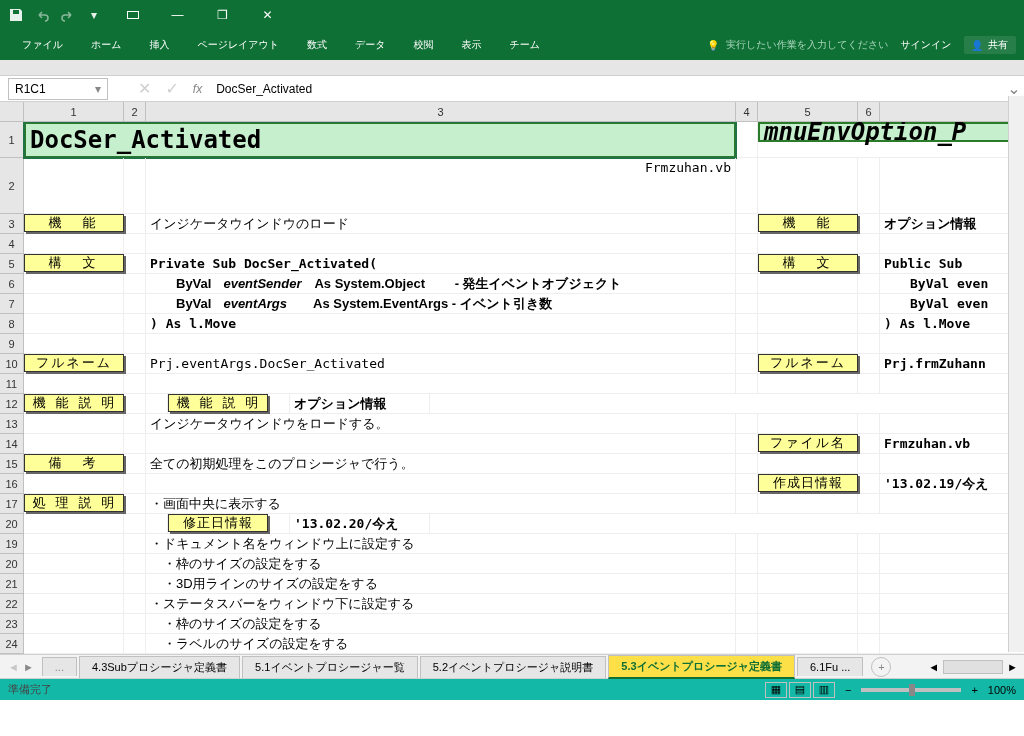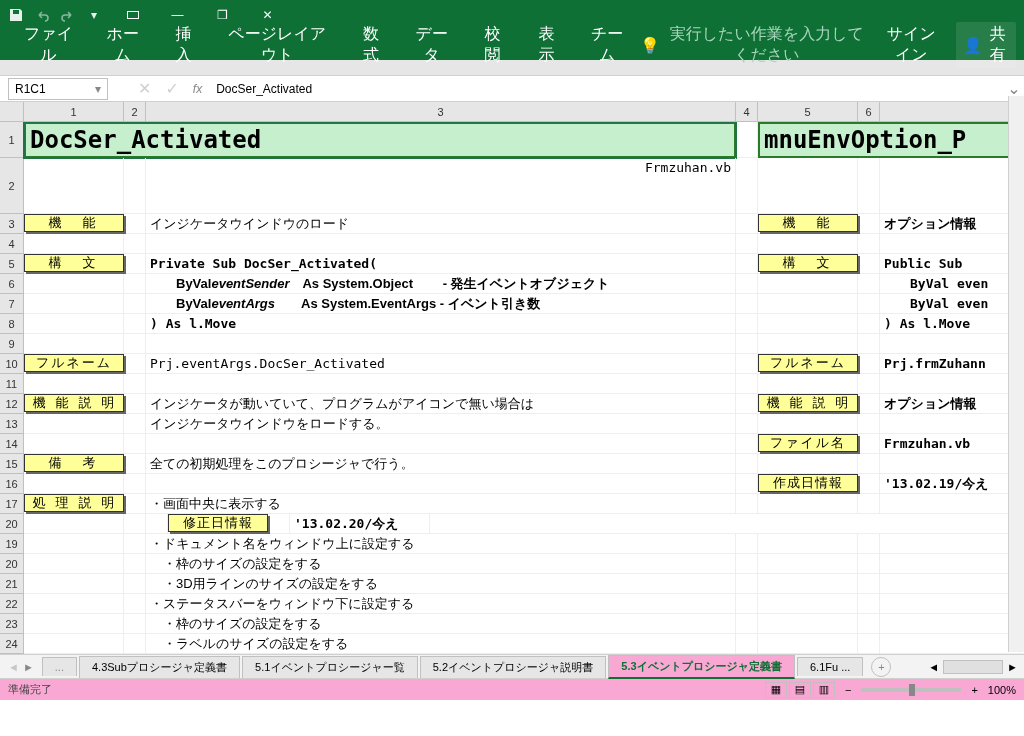--- a/index.html
+++ b/index.html
@@ -3,21 +3,21 @@
 <meta charset="utf-8">
 <style>
 * { margin: 0; padding: 0; box-sizing: border-box; font-family: "Meiryo UI", "MS PGothic", sans-serif; }
 body { width: 1024px; height: 736px; background: #fff; overflow: hidden; position: relative; }
 .titlebar { height: 30px; background: #0f7035; display: flex; align-items: center; color: #fff; font-size: 12px; }
 .qat { display: flex; align-items: center; padding: 0 8px; gap: 10px; }
 .qat-icon { width: 16px; height: 16px; display: flex; align-items: center; justify-content: center; opacity: 0.9; }
 .title-center { flex: 1; text-align: center; }
 .win-controls { display: flex; }
 .win-btn { width: 45px; height: 30px; display: flex; align-items: center; justify-content: center; }
-.ribbon-tabs { height: 30px; background: #0f7035; display: flex; align-items: center; padding-left: 8px; color: #fff; font-size: 16px; gap: 0; text-align: center; }
+.ribbon-tabs { height: 30px; background: #0f7035; display: flex; align-items: center; padding-left: 8px; color: #fff; font-size: 10px; gap: 0; text-align: center; }
 .ribbon-tab { padding: 0 14px; height: 100%; display: flex; align-items: center; cursor: pointer; }
 .ribbon-right { margin-left: auto; display: flex; align-items: center; padding-right: 8px; gap: 12px; }
 .tell-me { display: flex; align-items: center; gap: 6px; color: #a8d5bb; }
 .share-btn { display: flex; align-items: center; gap: 4px; background: rgba(255,255,255,0.1); padding: 2px 8px; border-radius: 2px; }
 .ribbon-body { height: 16px; background: #e6e6e6; border-bottom: 1px solid #d0d0d0; }
 .namebox-row { height: 26px; background: #fff; display: flex; align-items: center; border-bottom: 1px solid #d0d0d0; }
 .namebox { width: 100px; height: 22px; border: 1px solid #c0c0c0; margin-left: 8px; padding: 0 6px; font-size: 12px; display: flex; align-items: center; justify-content: space-between; }
 .fx-area { display: flex; align-items: center; margin-left: 30px; gap: 14px; color: #888; }
 .fx-icon { font-style: italic; font-size: 12px; }
 .formula-input { flex: 1; font-size: 12px; padding-left: 14px; color: #000; }
@@ -32,37 +32,37 @@
 .rowh.tall { height: 36px; }
 .rowh.tall2 { height: 56px; }
 .cells { flex: 1; position: relative; font-size: 13px; }
 .row { display: flex; height: 20px; border-bottom: 1px solid #eee; }
 .row.tall { height: 36px; }
 .row.tall2 { height: 56px; }
 .cell { border-right: 1px solid #eee; padding: 0 4px; display: flex; align-items: center; overflow: hidden; white-space: nowrap; }
 .c1 { width: 100px; } .c2 { width: 22px; } .c3 { width: 590px; } .c4 { width: 22px; } .c5 { width: 100px; } .c6 { width: 22px; } .c7 { width: 140px; font-weight: bold; }
 .title-cell { background: #c6efce; border: 2px solid #2a7a2a; font-family: "MS Gothic", monospace; font-size: 24px; font-weight: bold; display: flex; align-items: center; padding-left: 4px; }
 .title-merge { width: 712px; height: 36px; }
-.title-r { width: 262px; height: 36px; }
+.title-r { width: 262px; height: 20px; font-style: italic; }
 .selected-border { outline: 2px solid #217346; outline-offset: -1px; }
 .label-cell { background: #ffff99; border: 1px solid #333; box-shadow: 2px 2px 0 #666; font-family: "MS Gothic", monospace; font-size: 13px; justify-content: center; letter-spacing: 4px; height: 18px; }
 .mono { font-family: "MS Gothic", monospace; }
 .bold { font-weight: bold; }
-.italic { font-style: italic; }
+.italic { font-style: italic; padding-left: 12px; }
 .right { justify-content: flex-end; }
 .sheet-tabs { height: 24px; background: #f3f3f3; border-top: 1px solid #d0d0d0; display: flex; align-items: center; font-size: 11px; }
 .nav-arrows { display: flex; gap: 4px; padding: 0 8px; color: #888; }
 .nav-arrows .dis { opacity: 0.4; }
 .stab { padding: 3px 12px; border: 1px solid #c0c0c0; border-bottom: none; background: #e6e6e6; margin-right: 2px; cursor: pointer; }
-.stab.active { background: #f9a8d4; border-bottom: 2px solid #0f7035; font-weight: bold; color: #0f7035; }
+.stab.active { background: #fde047; border-bottom: 2px solid #0f7035; font-weight: bold; color: #0f7035; }
 .stab.ellipsis { color: #888; }
 .new-sheet { width: 20px; height: 20px; border: 1px solid #c0c0c0; border-radius: 50%; display: flex; align-items: center; justify-content: center; margin-left: 6px; color: #888; }
 .hscroll { flex: 1; margin: 0 6px; display: flex; align-items: center; justify-content: flex-end; gap: 4px; }
 .hscroll-track { width: 60px; height: 14px; background: #e0e0e0; border: 1px solid #c0c0c0; }
-.statusbar { height: 22px; background: #f9a8d4; border-top: 1px solid #d0d0d0; display: flex; align-items: center; font-size: 11px; padding: 0 8px; }
+.statusbar { height: 22px; background: #14b8a6; border-top: 1px solid #d0d0d0; display: flex; align-items: center; font-size: 11px; padding: 0 8px; }
 .status-left { color: #444; }
 .status-right { margin-left: auto; display: flex; align-items: center; gap: 10px; }
 .view-btns { display: flex; gap: 2px; }
 .view-btn { width: 22px; height: 16px; border: 1px solid #c0c0c0; display: flex; align-items: center; justify-content: center; }
 .zoom-slider { width: 100px; height: 4px; background: #c0c0c0; position: relative; }
 .zoom-thumb { position: absolute; left: 48px; top: -4px; width: 6px; height: 12px; background: #888; }
 .vscroll { position: absolute; right: 0; top: 96px; width: 16px; height: 556px; background: #f0f0f0; border-left: 1px solid #d0d0d0; }
 </style>
 </head>
 <body>
@@ -278,21 +278,20 @@
         <div class="cell c2"></div>
         <div class="cell c3"></div>
         <div class="cell c4"></div>
         <div class="cell c5"></div>
         <div class="cell c6"></div>
         <div class="cell c7"></div>
       </div>
     <div class="row">
       <div class="cell c1 label-cell" style="letter-spacing:1px">機 能 説 明</div>
         <div class="cell c2"></div>
-      <div class="cell c3">インジケータが動いていて、プログラムがアイコンで無い場合は</div>
       <div class="cell c4"></div>
       <div class="cell c5 label-cell" style="letter-spacing:1px">機 能 説 明</div>
         <div class="cell c6"></div>
       <div class="cell c7">オプション情報</div>
     </div>
     <div class="row">
       <div class="cell c1"></div>
         <div class="cell c2"></div>
       <div class="cell c3">インジケータウインドウをロードする。</div>
       <div class="cell c4"></div>

